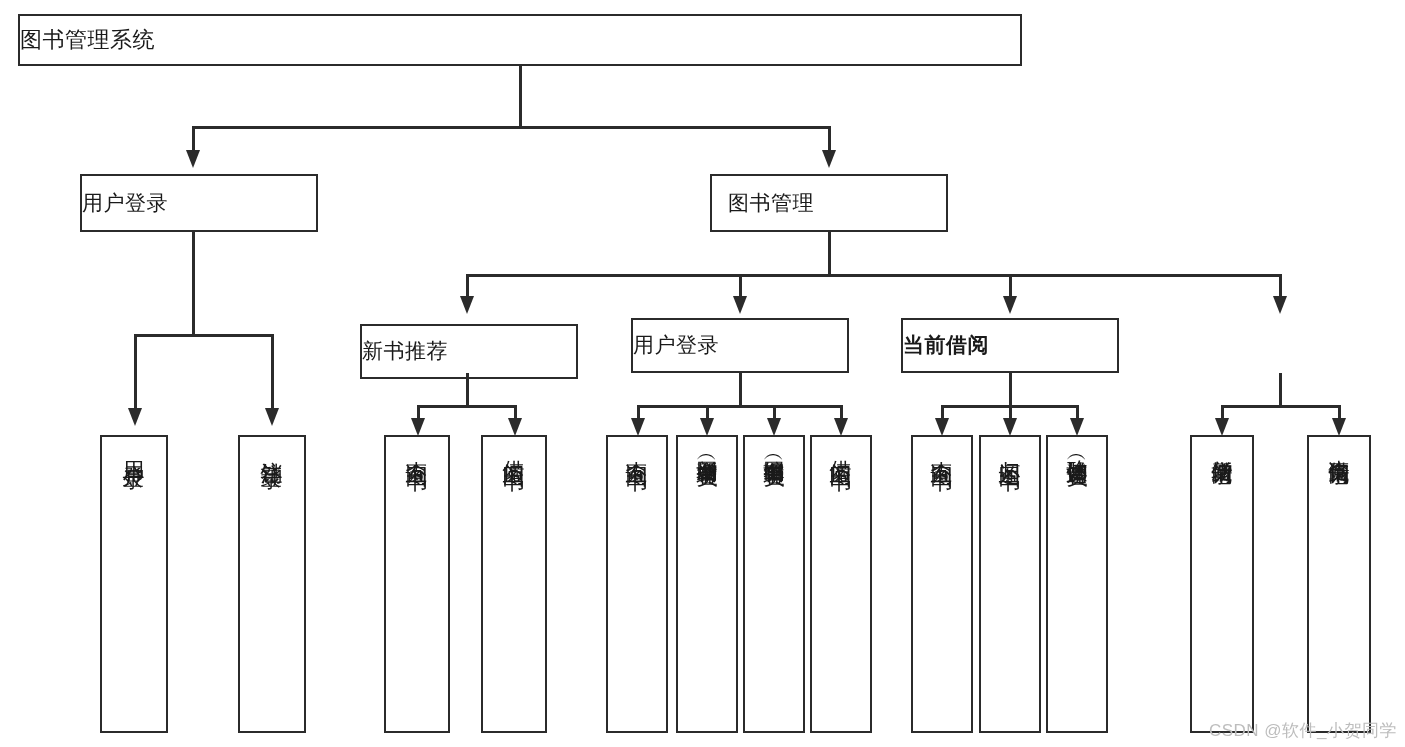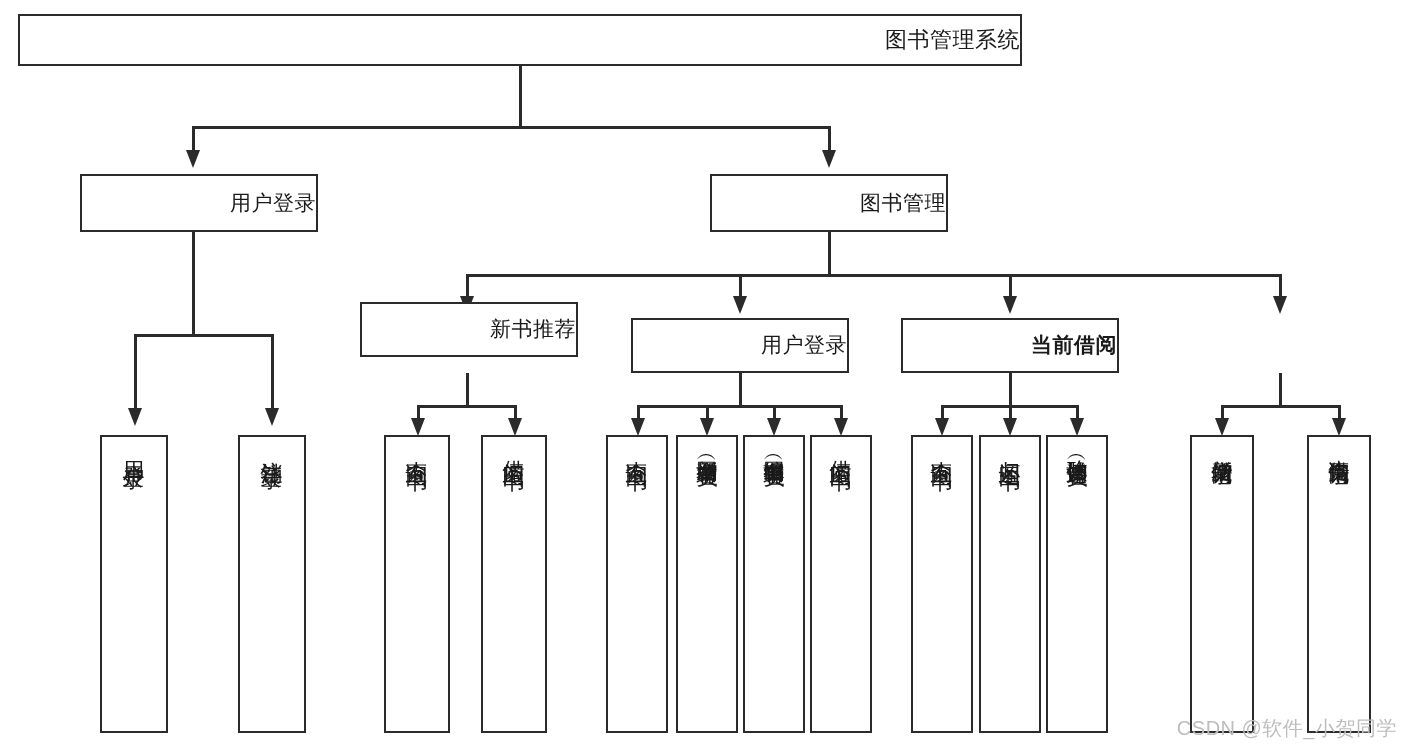--- a/index.html
+++ b/index.html
@@ -17,21 +17,21 @@
     background: #ffffff;
     overflow: hidden;
   }
   .node {
     position: absolute;
     box-sizing: border-box;
     background: #ffffff;
     border: 2.5px solid #2b2b2b;
     display: flex;
     align-items: center;
-    justify-content: flex-end;
+    justify-content: flex-start;
     color: #1a1a1a;
   }
   .node .lbl {
     display: block;
     text-align: center;
     line-height: 1.18;
     letter-spacing: 0.5px;
   }
   
   .node.h .lbl {
@@ -69,21 +69,21 @@
     width: 0;
     height: 0;
     border-left: 7.5px solid transparent;
     border-right: 7.5px solid transparent;
     border-top: 18px solid #2b2b2b;
   }
   #watermark {
     position: absolute;
     right: 8px;
     bottom: 5px;
-    font-size: 20px;
+    font-size: 17px;
     color: #bdbdbd;
     letter-spacing: 0.5px;
     white-space: nowrap;
     pointer-events: none;
   }
 </style>
 </head>
 <body>
 
 <div id="canvas">
@@ -119,21 +119,21 @@
   <div class="ln h" style="left:466px; top:274px; width:815px;"></div>
   <div class="ln v" style="left:466px; top:274px; height:24px;"></div>
   <div class="arrow" style="left:460px; top:296px;"></div>
   <div class="ln v" style="left:739px; top:274px; height:24px;"></div>
   <div class="arrow" style="left:733px; top:296px;"></div>
   <div class="ln v" style="left:1009px; top:274px; height:24px;"></div>
   <div class="arrow" style="left:1003px; top:296px;"></div>
   <div class="ln v" style="left:1279px; top:274px; height:24px;"></div>
   <div class="arrow" style="left:1273px; top:296px;"></div>
 
-  <div class="node h" style="left:360px; top:302px; width:218px; height:55px;">
+  <div class="node h" style="left:360px; top:324px; width:218px; height:55px;">
     <span class="lbl">新书推荐</span>
   </div>
   <div class="node h" style="left:631px; top:318px; width:218px; height:55px;">
     <span class="lbl">用户登录</span>
   </div>
   <div class="node h" style="left:901px; top:318px; width:218px; height:55px;font-weight:bold;">
     <span class="lbl">当前借阅</span>
   </div>
 
   <div class="ln v" style="left:466px; top:373px; height:34px;"></div>

